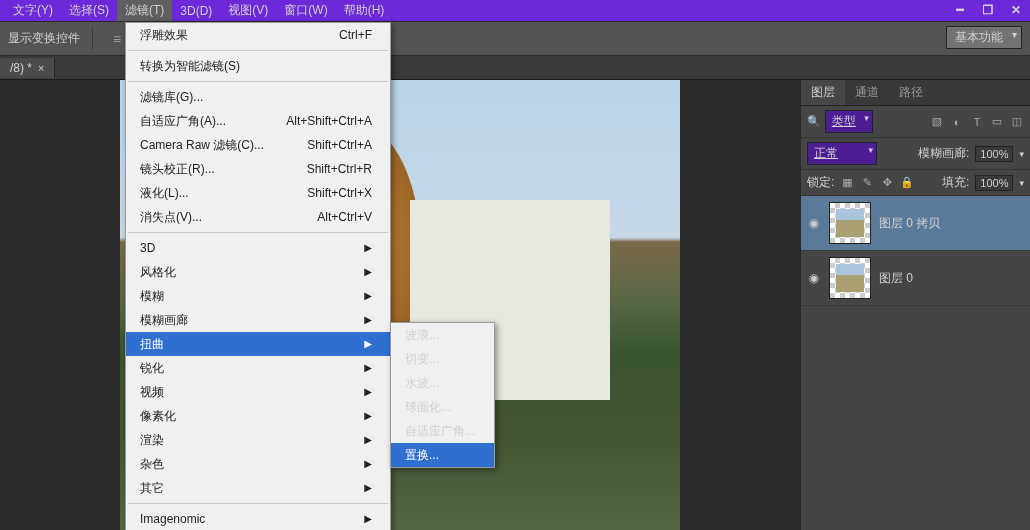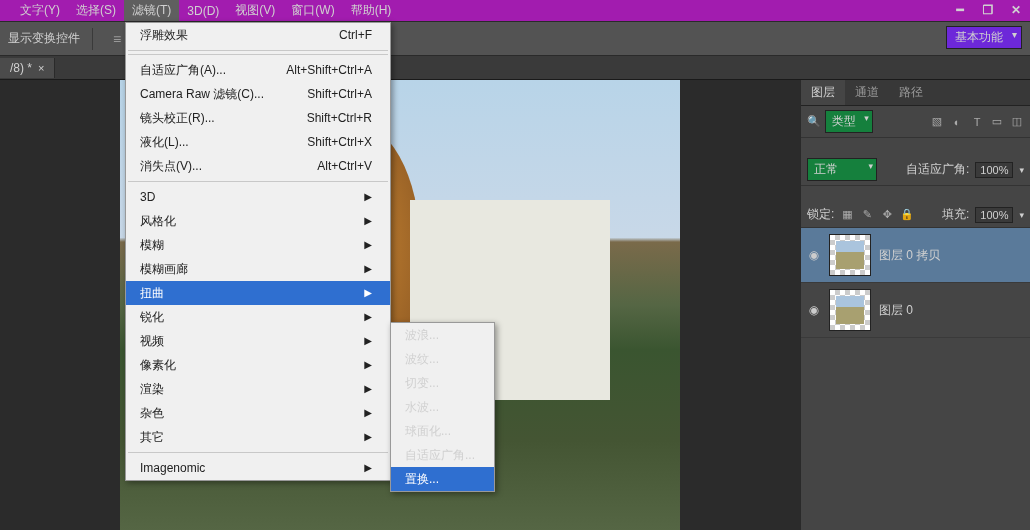--- a/index.html
+++ b/index.html
@@ -1,45 +1,45 @@
 <!DOCTYPE html>
 <html><head>
 <meta charset="utf-8">
 <style>
 * { margin: 0; padding: 0; box-sizing: border-box; font-family: "Microsoft YaHei", sans-serif; font-size: 12px; }
 body { width: 1030px; height: 530px; background: #535353; color: #d0d0d0; overflow: hidden; position: relative; }
-.menubar { height: 22px; background: #a21caf; display: flex; align-items: center; padding-left: 12px; border-bottom: 1px solid #2a2a2a; }
+.menubar { height: 22px; background: #6d28d9; display: flex; align-items: center; padding-left: 5px; border-bottom: 1px solid #2a2a2a; }
 .menubar-item { padding: 2px 8px; cursor: default; color: #d0d0d0; }
 .menubar-item.active { background: #5f5f5f; }
 .window-controls { position: absolute; right: 0; top: 0; display: flex; }
 .window-btn { width: 28px; height: 20px; display: flex; align-items: center; justify-content: center; font-weight: bold; color: #d0d0d0; }
 .options-bar { height: 34px; background: #535353; display: flex; align-items: center; padding: 0 8px; border-bottom: 1px solid #2a2a2a; position: relative; }
 .options-left { display: flex; align-items: center; gap: 8px; }
 .options-right { position: absolute; right: 8px; top: 4px; }
-.workspace-select { background: #6d28d9; border: 1px solid #222; padding: 2px 18px 2px 8px; color: #d0d0d0; position: relative; }
+.workspace-select { background: #737373; border: 1px solid #222; padding: 2px 18px 2px 8px; color: #d0d0d0; position: relative; }
 .workspace-select::after { content: "▾"; position: absolute; right: 4px; top: 2px; font-size: 10px; }
 .tabbar { height: 24px; background: #3a3a3a; display: flex; align-items: center; border-bottom: 1px solid #1a1a1a; }
 .doc-tab { padding: 3px 10px; background: #4b4b4b; color: #d0d0d0; display: flex; align-items: center; gap: 6px; border-right: 1px solid #2a2a2a; }
 .doc-tab .x { font-size: 11px; }
 .main { display: flex; height: calc(530px - 22px - 34px - 24px); position: relative; }
 .canvas-area { flex: 1; background: #2b2b2b; position: relative; display: flex; align-items: flex-start; justify-content: center; overflow: hidden; }
 .canvas { margin-top: 0; width: 560px; height: 450px; background: linear-gradient(#b8d4e8 0%, #c8d8e8 35%, #7a6a4a 36%, #556644 50%, #3a5530 60%, #445533 80%, #556644 100%); position: relative; }
 .building { position: absolute; right: 70px; top: 120px; width: 200px; height: 200px; background: #e8e8e0; }
 .building2 { position: absolute; left: 30px; top: 150px; width: 120px; height: 130px; background: #888078; }
 .tree { position: absolute; left: 160px; top: 40px; width: 140px; height: 250px; background: radial-gradient(#cc8833, #885522); border-radius: 50% 50% 10% 10%; }
 .right-panel { width: 230px; background: #454545; border-left: 1px solid #2a2a2a; display: flex; flex-direction: column; }
 .panel-tabs { display: flex; background: #383838; border-bottom: 1px solid #222; }
 .panel-tab { padding: 4px 10px; color: #999; }
 .panel-tab.active { background: #454545; color: #d0d0d0; }
 .panel-toolbar { display: flex; align-items: center; padding: 4px 6px; gap: 4px; border-bottom: 1px solid #333; }
-.dropdown { background: #15803d; border: 1px solid #222; padding: 2px 16px 2px 6px; color: #d0d0d0; position: relative; }
+.dropdown { background: #4c1d95; border: 1px solid #222; padding: 2px 16px 2px 6px; color: #d0d0d0; position: relative; text-decoration: underline; }
 .dropdown::after { content: "▾"; position: absolute; right: 3px; top: 2px; font-size: 9px; }
 .mini-icons { display: flex; gap: 6px; margin-left: auto; }
 .mini-icon { width: 14px; height: 14px; display: flex; align-items: center; justify-content: center; font-size: 11px; color: #aaa; }
-.panel-row { display: flex; align-items: center; padding: 4px 6px; gap: 6px; border-bottom: 1px solid #333; margin-top: 16px; }
+.panel-row { display: flex; align-items: center; padding: 4px 6px; gap: 6px; border-bottom: 1px solid #333; }
 .pct-box { background: #3a3a3a; border: 1px solid #222; padding: 1px 4px; color: #d0d0d0; font-size: 11px; }
 .layer-list { flex: 1; background: #454545; overflow: auto; }
 .layer-row { display: flex; align-items: center; padding: 6px 6px; gap: 8px; border-bottom: 1px solid #3a3a3a; }
 .layer-row.selected { background: #5a7a9a; }
 .eye { width: 14px; text-align: center; color: #ccc; }
 .thumb { width: 42px; height: 42px; background: #ddd; border: 1px solid #222; position: relative; }
 .thumb.checker { background: repeating-conic-gradient(#ccc 0% 25%, #fff 0% 50%) 0 0 / 10px 10px; }
 .thumb-inner { position: absolute; inset: 6px; background: linear-gradient(#aac4dd 40%, #a8a070 40%); }
 .layer-name { color: #d0d0d0; }
 .dropdown-menu { position: absolute; background: #f0f0f0; border: 1px solid #999; box-shadow: 2px 2px 6px rgba(0,0,0,0.4); color: #222; z-index: 100; }
@@ -117,21 +117,21 @@
       <div class="mini-icons">
         <span class="mini-icon">▧</span>
         <span class="mini-icon">◐</span>
         <span class="mini-icon">T</span>
         <span class="mini-icon">▭</span>
         <span class="mini-icon">◫</span>
       </div>
     </div>
     <div class="panel-row">
       <div class="dropdown" style="width:70px">正常</div>
-      <span style="margin-left:auto">自适应广角:</span>
+      <span style="margin-left:auto">模糊画廊:</span>
       <span class="pct-box">100%</span>
       <span style="font-size:9px;">▾</span>
     </div>
     <div class="panel-row">
       <span>锁定:</span>
       <div class="lock-icons">
         <span class="mini-icon">▦</span>
         <span class="mini-icon">✎</span>
         <span class="mini-icon">✥</span>
         <span class="mini-icon">🔒</span>
@@ -158,21 +158,27 @@
     </div>
   </div>
 </div>
 
 <div class="dropdown-menu filter-menu" id="filter-menu">
     <div class="menu-item">
       <span>浮雕效果</span>
       <span>Ctrl+F</span>
     </div>
     <div class="menu-sep"></div>
-    <div class="menu-sep"></div>
+    <div class="menu-item">
+      <span>转换为智能滤镜(S)</span>
+    </div>
+    <div class="menu-sep"></div>
+    <div class="menu-item">
+      <span>滤镜库(G)...</span>
+    </div>
     <div class="menu-item">
       <span>自适应广角(A)...</span>
       <span>Alt+Shift+Ctrl+A</span>
     </div>
     <div class="menu-item">
       <span>Camera Raw 滤镜(C)...</span>
       <span>Shift+Ctrl+A</span>
     </div>
     <div class="menu-item">
       <span>镜头校正(R)...</span>
@@ -236,23 +242,20 @@
       <span>Imagenomic</span>
       <span class="menu-arrow">▶</span>
     </div>
   </div>
 
 <div class="submenu" id="submenu">
     <div class="menu-item">
       <span>波浪...</span>
     </div>
     <div class="menu-item">
-      <span>波纹...</span>
-    </div>
-    <div class="menu-item">
       <span>切变...</span>
     </div>
     <div class="menu-item">
       <span>水波...</span>
     </div>
     <div class="menu-item">
       <span>球面化...</span>
     </div>
     <div class="menu-item">
       <span>自适应广角...</span>

